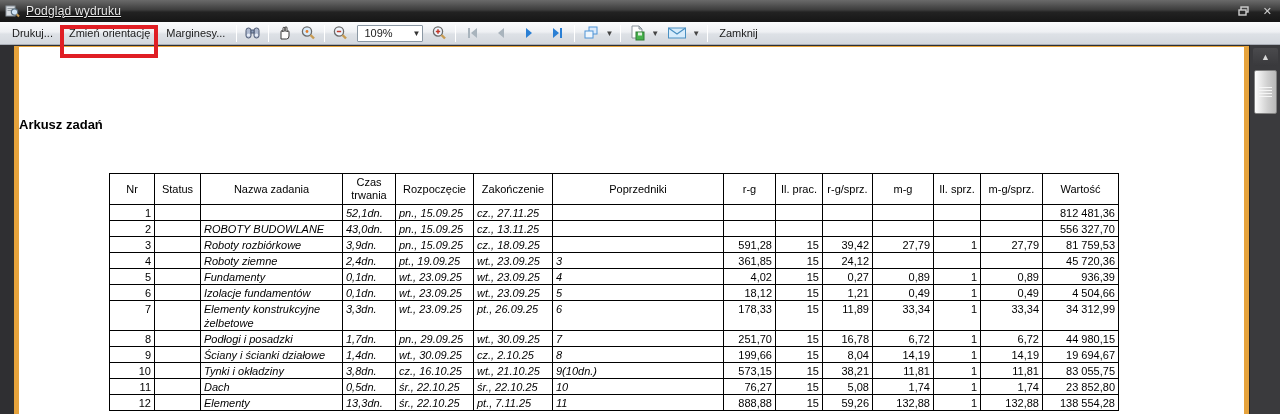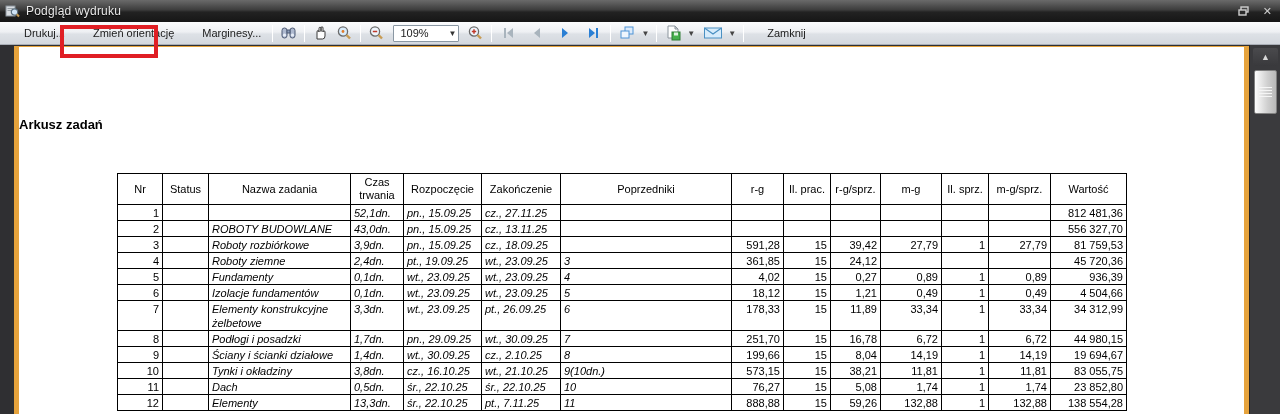--- a/index.html
+++ b/index.html
@@ -6,53 +6,53 @@
   html,body { width:1280px; height:414px; overflow:hidden; font-family:"Liberation Sans", sans-serif; }
   .window { position:relative; width:1280px; height:414px; background:#2f2f32; }
 
   
   .titlebar {
     position:absolute; left:0; top:0; width:1280px; height:22px;
     background:linear-gradient(#6a6a6a 0%, #3c3c3c 45%, #222 55%, #161616 100%);
     display:flex; align-items:center; color:#e9e9e9; font-size:12px;
   }
   .titlebar .app-icon { margin:0 6px 0 5px; display:flex; }
-  .titlebar .title-text { text-shadow:0 1px 1px #000; letter-spacing:.2px; }
+  .titlebar .title-text { text-shadow:0 1px 1px #000; letter-spacing:.2px;text-decoration:underline; }
   .win-controls { position:absolute; right:8px; top:0; height:22px; display:flex; align-items:center; gap:14px; }
   .win-btn { color:#cfcfcf; font-size:11px; line-height:1; cursor:default; }
 
   
   .toolbar {
     position:absolute; left:0; top:22px; width:1280px; height:23px;
     background:linear-gradient(#fbfcfd 0%, #eef0f3 45%, #dde1e6 55%, #d4d8de 100%);
     border-bottom:1px solid #a9aeb6;
     display:flex; align-items:center; font-size:11px; color:#1b1b1b; padding-left:4px;
   }
-  .tb-btn { padding:3px 8px; white-space:nowrap; border-radius:2px;margin-left:12px; }
+  .tb-btn { padding:3px 8px; white-space:nowrap; border-radius:2px; }
   .tb-sep { width:1px; height:17px; background:#aab0b8; border-right:1px solid #fff; margin:0 3px; }
   .tb-icon { display:flex; align-items:center; justify-content:center; padding:2px 4px; }
   .tb-drop { font-size:8px; color:#444; padding:0 4px 0 1px; }
   .zoom-combo {
     width:66px; height:17px; background:#fff; border:1px solid #8a97a3;
     display:flex; align-items:center; justify-content:space-between;
     padding:0 2px 0 6px; margin:8px 4px; border-radius:1px;
   }
   .zoom-combo .arrow { font-size:8px; color:#333; }
 
   
   .preview { position:absolute; left:0; top:45px; width:1280px; height:369px; background:#2f2f32; overflow:hidden; }
   .page {
     position:absolute; left:14px; top:1px; width:1235px; height:500px; background:#fff;
     border-left:5px solid #e6a33c; border-right:5px solid #e6a33c; border-top:1px solid #e6a33c;
   }
   .page-title { position:absolute; left:0; top:70px; width:100%; 
     font-size:13px; font-weight:bold; color:#000; }
 
   
-  .report { position:absolute; left:98px; top:126px; }
+  .report { position:absolute; left:90px; top:126px; }
   table.grid { border-collapse:collapse; table-layout:fixed; width:1009px; font-size:11px; color:#000; }
   table.grid th, table.grid td { border:1px solid #000; overflow:hidden; }
   table.grid th { font-weight:normal; text-align:center; vertical-align:middle; height:31px; padding:0 2px; line-height:13px; }
   table.grid td { vertical-align:top; padding:1px 3px 0 3px; line-height:14px; height:16px; white-space:nowrap; }
   table.grid td.wrap { white-space:normal;margin-left:25px; }
   .al { text-align:left;font-style:italic; } .ar { text-align:right; } .ac { text-align:center; }
 
   
   .red-box { position:absolute; left:60px; top:25px; width:98px; height:33px;
     border:4px solid #e01e24; pointer-events:none; z-index:30; }

